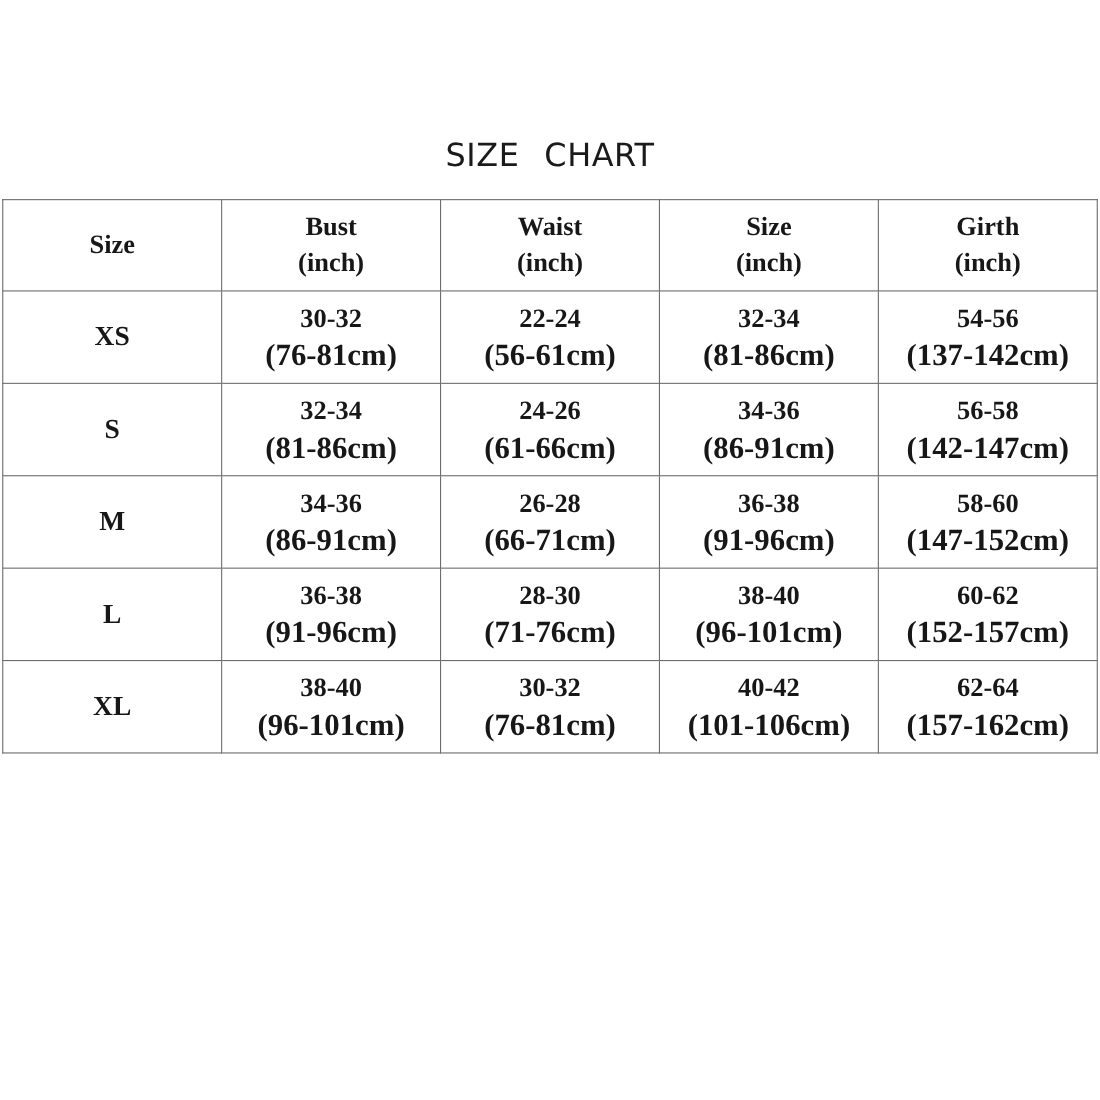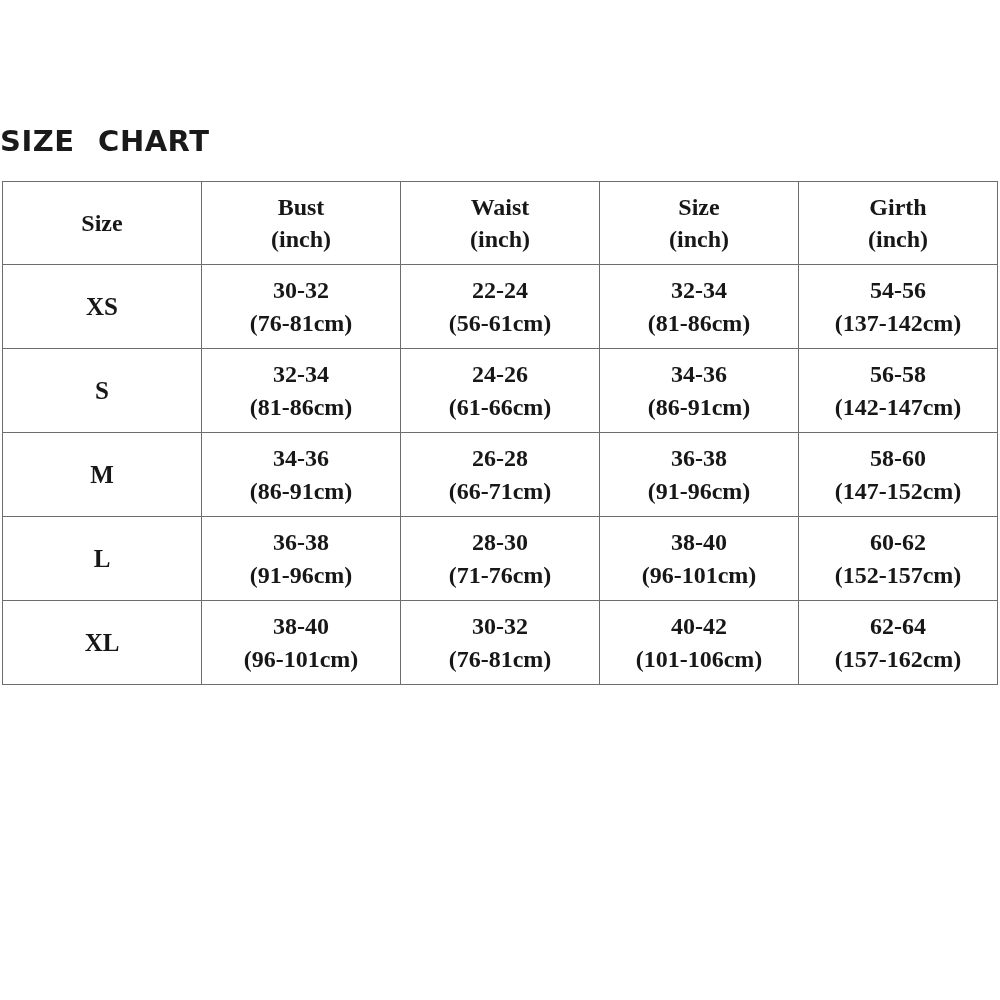--- a/index.html
+++ b/index.html
@@ -9,22 +9,23 @@
     height: 1000px;
     background: #ffffff;
     font-family: "DejaVu Sans", "Liberation Sans", sans-serif;
     position: relative;
   }
   .page-title {
     position: absolute;
     top: 124px;
     left: 0;
     width: 100%;
+    text-align: center;
     font-size: 29px;
-    font-weight: bold;
+    font-weight: normal;
     color: #1a1a1a;
     word-spacing: 13px;
     letter-spacing: 0.5px;
   }
   table.size-chart {
     position: absolute;
     top: 181px;
     left: 2px;
     width: 996px;
     border-collapse: collapse;
@@ -40,21 +41,21 @@
     font-weight: bold;
     color: #171717;
     background: #ffffff;
   }
   table.size-chart thead tr { height: 83px; }
   table.size-chart tbody tr { height: 84px; margin-top: 39px; }
   .col-name { font-size: 24px; line-height: 32px; }
   .col-unit { font-size: 24px; line-height: 32px; }
   .size-label { font-size: 25px; line-height: 30px; }
   .inch-line { font-size: 24px; line-height: 33px; }
-  .cm-line   { font-size: 24px; line-height: 33px; }
+  .cm-line   { font-size: 28px; line-height: 33px; }
 </style>
 </head>
 <body>
 
 <div class="page-title">SIZE CHART</div>
 
 <table class="size-chart">
   <thead>
     <tr>
         <th>

